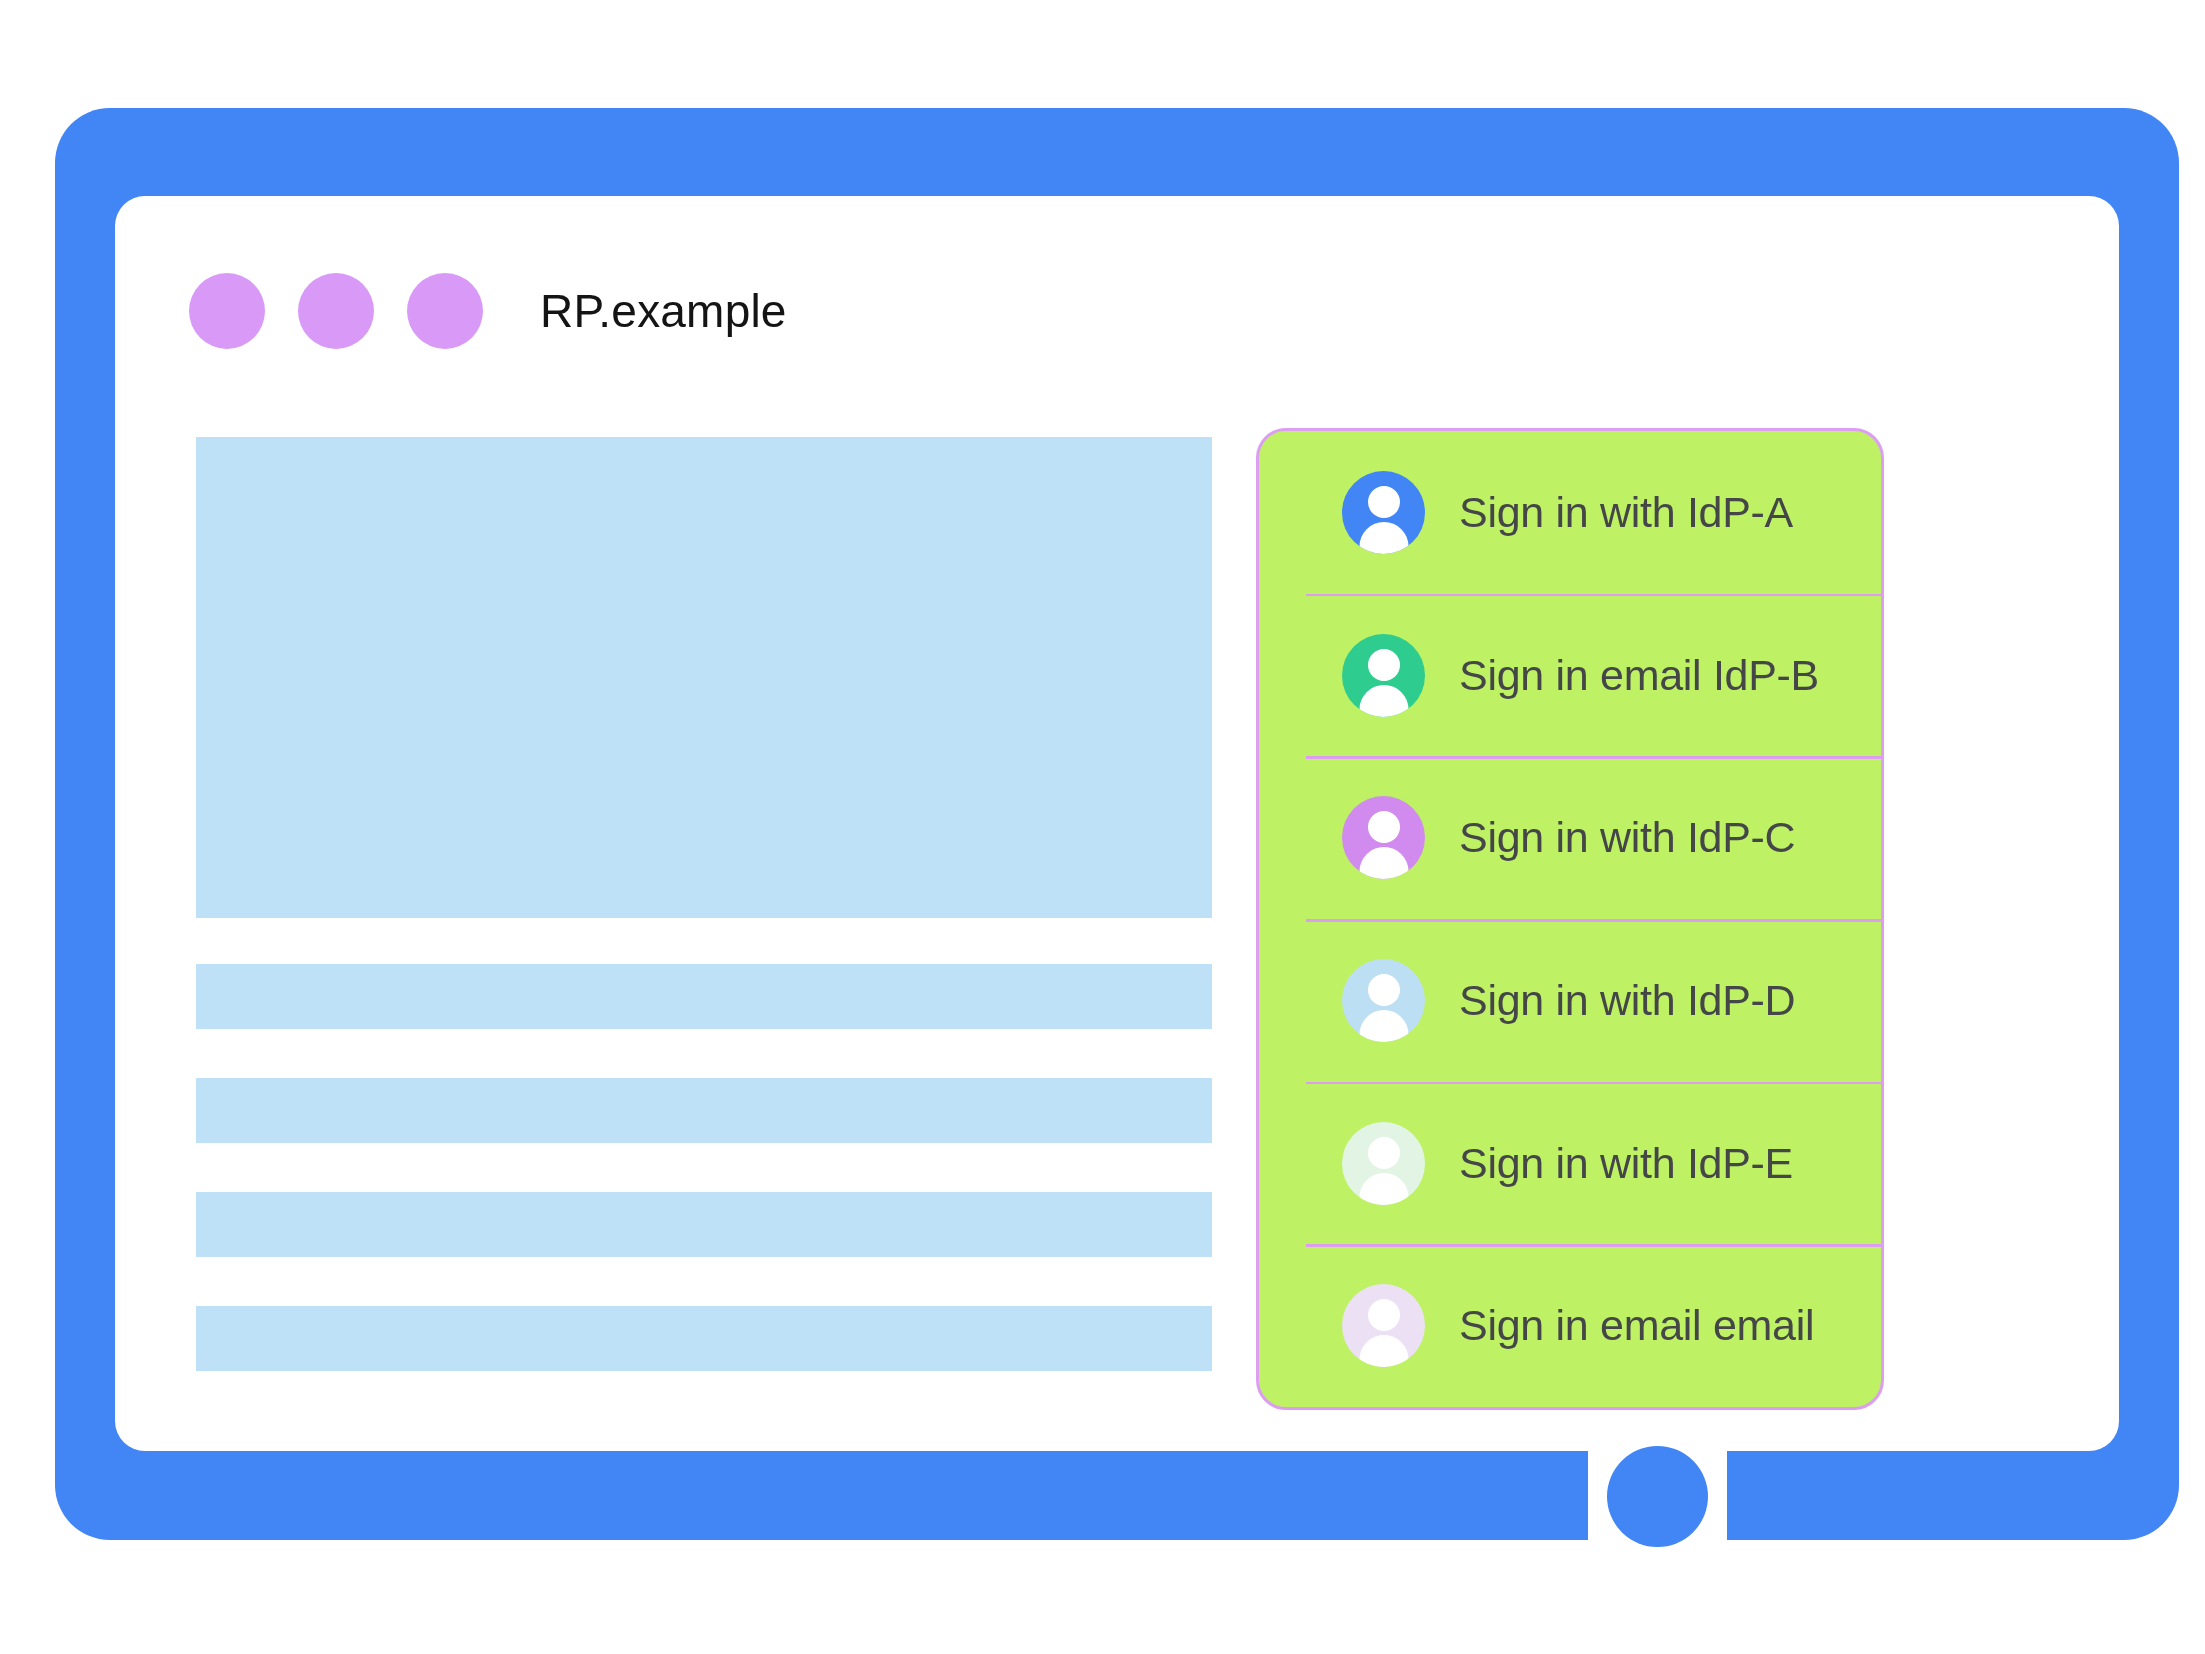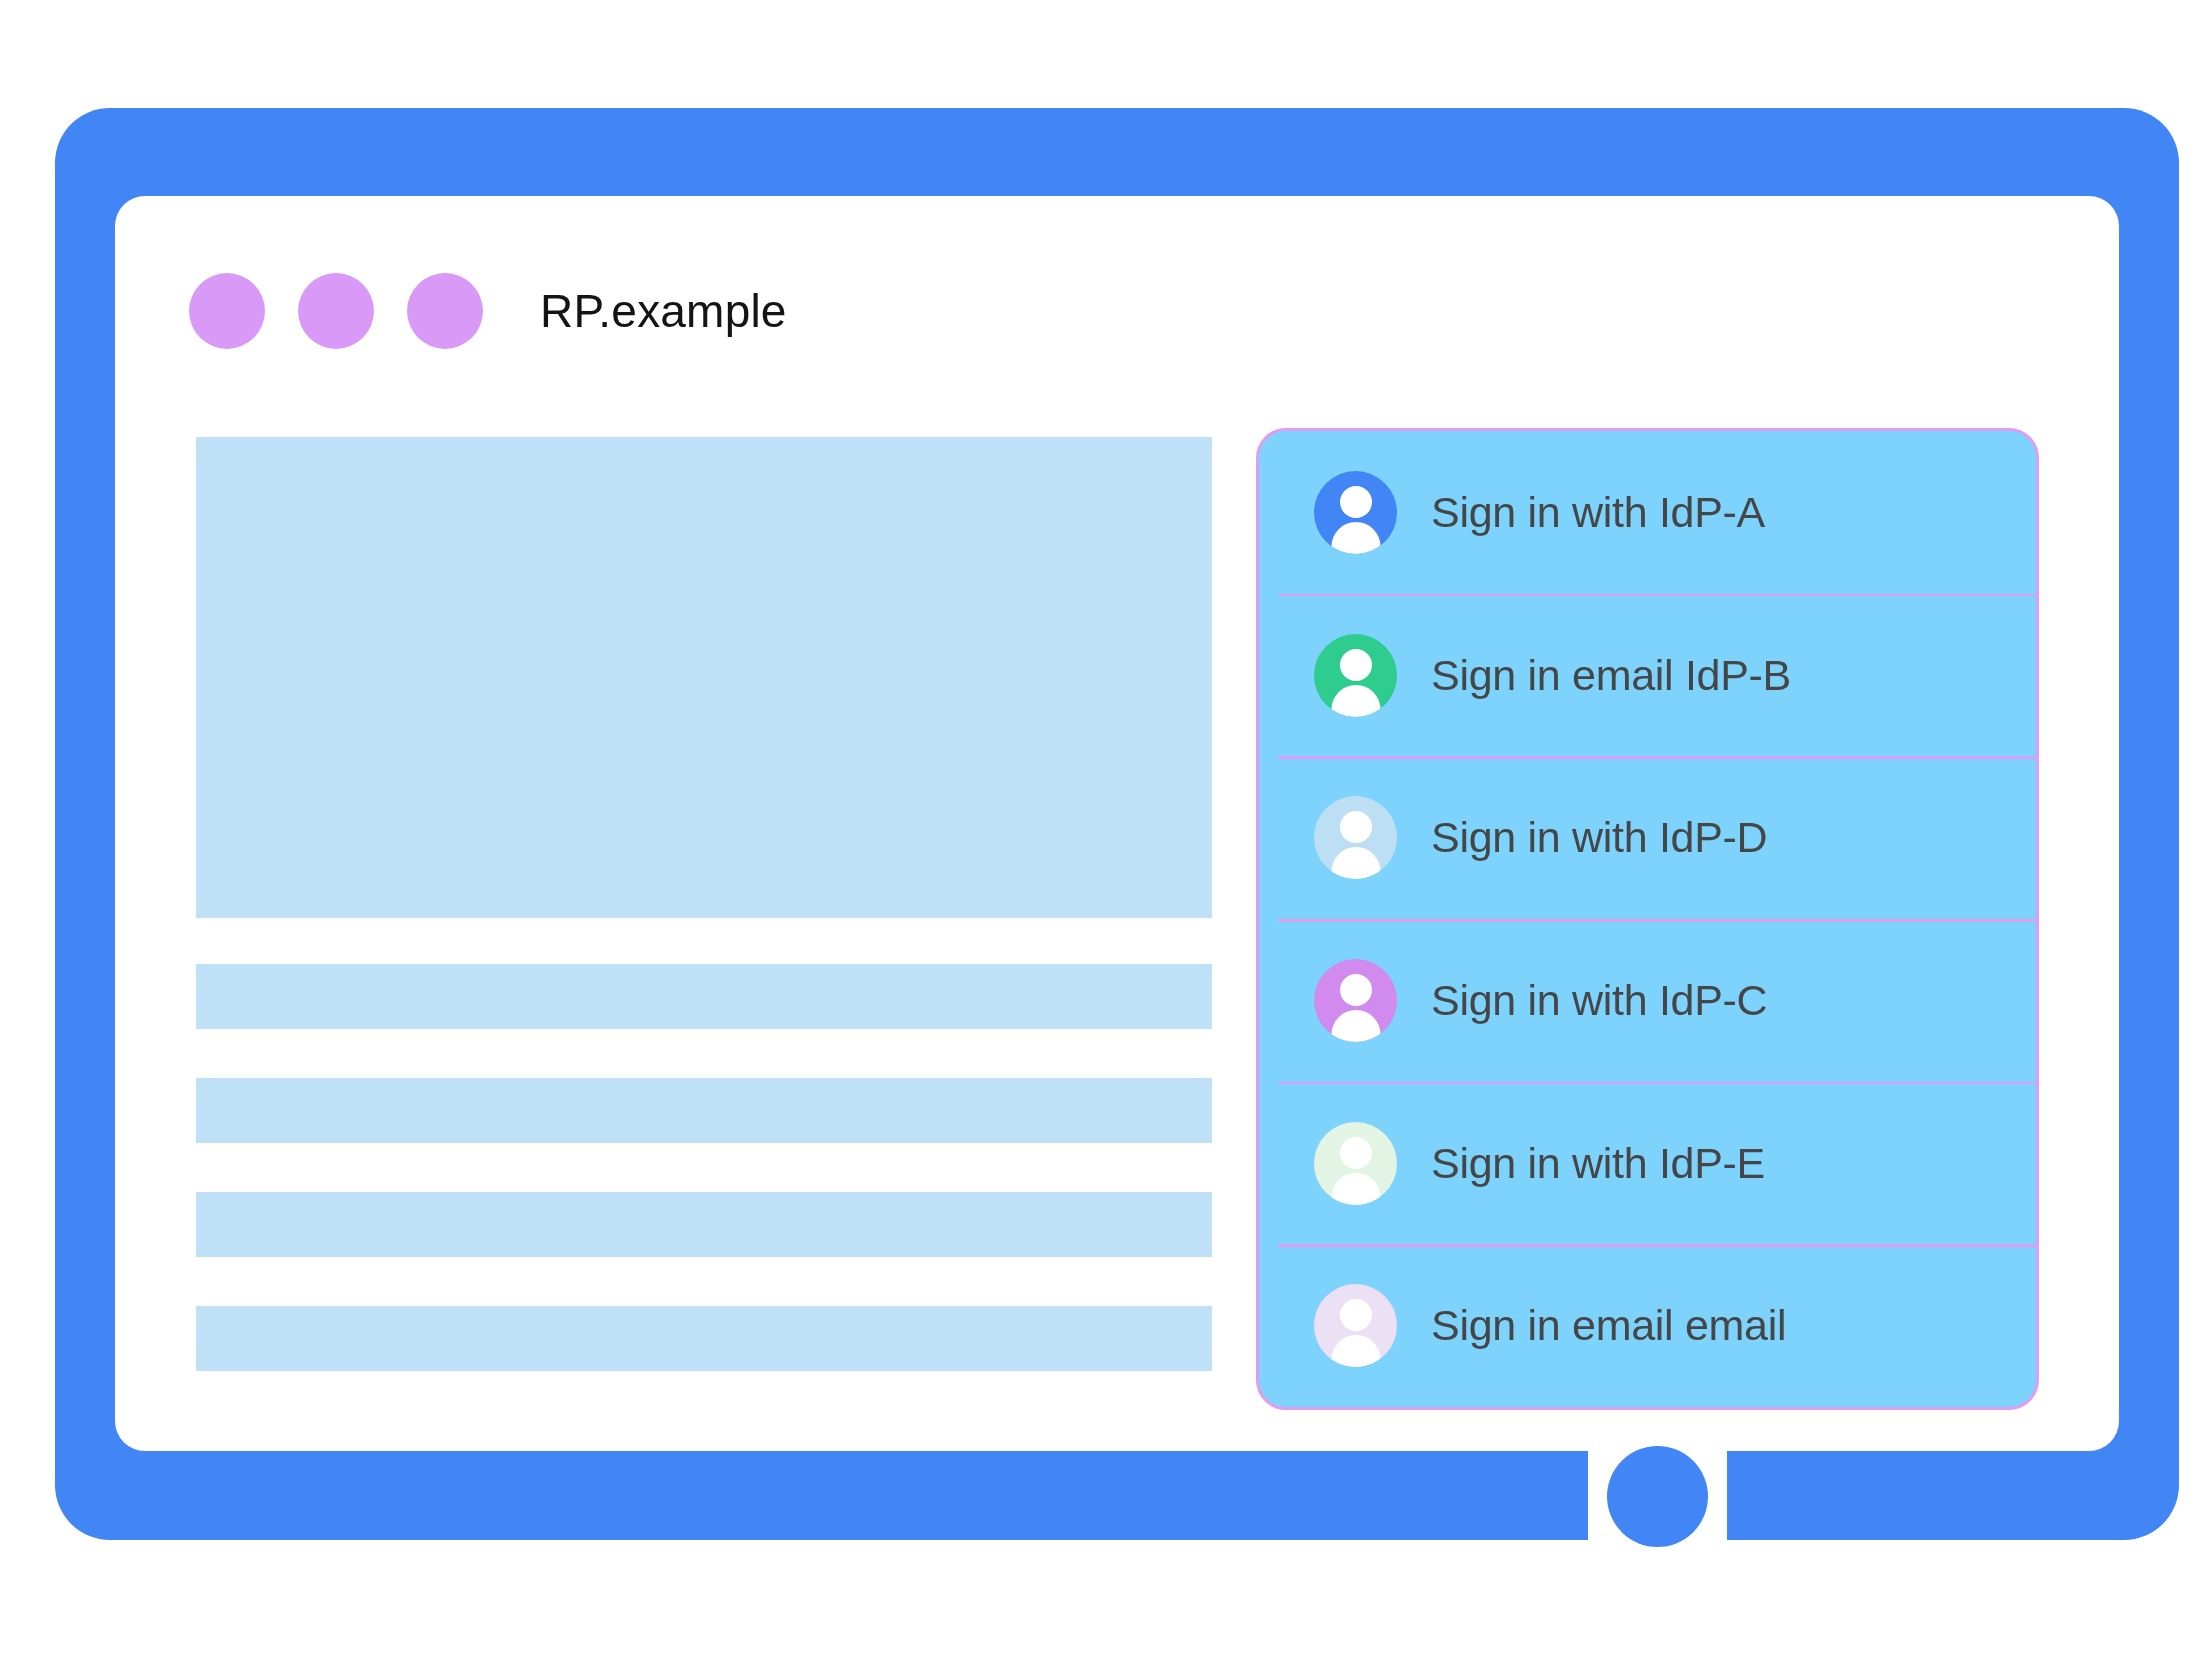--- a/index.html
+++ b/index.html
@@ -74,27 +74,28 @@
     width:1016px;
   }
   .ph.hero   { height:481px; margin-bottom:46px; }
   .ph.bar    { height:65px;  margin-bottom:49px; }
   .ph.bar:last-child { margin-bottom:0; }
 
   
   .chooser-card {
     position:absolute;
     left:1256px; top:428px;
-    width:783px; height:982px;
-    background:#7dd3fc;
+    width:628px; height:982px;
+    background:#bef264;
     border:3.5px solid #dd9ef2;
     border-radius:30px;
     overflow:hidden;
     display:flex;
     flex-direction:column;
+    padding-left:28px;
   }
   .signin-row {
     flex:1 1 0;
     display:flex;
     align-items:center;
     gap:34px;
     padding-left:55px;
     position:relative;
     cursor:pointer;
   }
@@ -172,36 +173,36 @@
 
     <div class="signin-row">
       <span class="avatar" style="background:#2ecc8f">
         <span class="head"></span>
           <span class="body"></span>
       </span>
       <span class="signin-label">Sign in email IdP-B</span>
     </div>
 
     <div class="signin-row">
+      <span class="avatar" style="background:#d18bee">
+        <span class="head"></span>
+          <span class="body"></span>
+      </span>
+      <span class="signin-label">Sign in with IdP-C</span>
+    </div>
+
+    <div class="signin-row">
       <span class="avatar" style="background:#bddff3">
         <span class="head"></span>
           <span class="body"></span>
       </span>
       <span class="signin-label">Sign in with IdP-D</span>
     </div>
 
     <div class="signin-row">
-      <span class="avatar" style="background:#d18bee">
-        <span class="head"></span>
-          <span class="body"></span>
-      </span>
-      <span class="signin-label">Sign in with IdP-C</span>
-    </div>
-
-    <div class="signin-row">
       <span class="avatar" style="background:#e2f5e4">
         <span class="head"></span>
           <span class="body"></span>
       </span>
       <span class="signin-label">Sign in with IdP-E</span>
     </div>
 
     <div class="signin-row">
       <span class="avatar" style="background:#ece0f5">
         <span class="head"></span>

